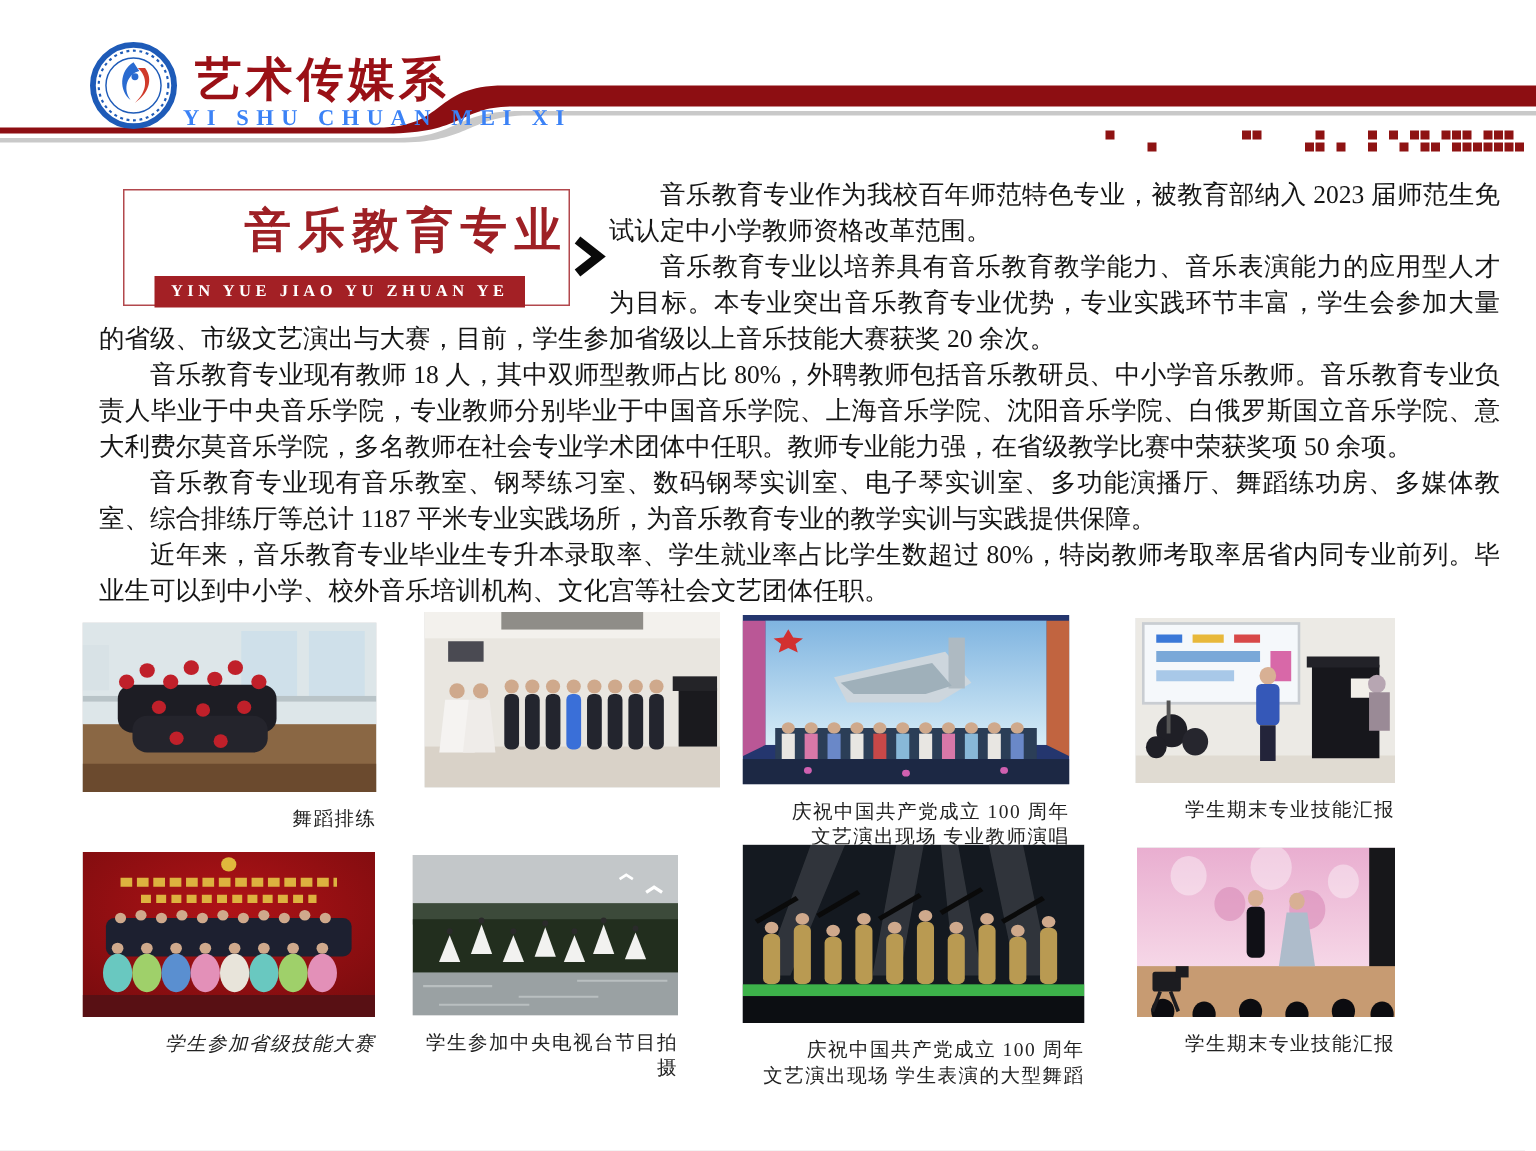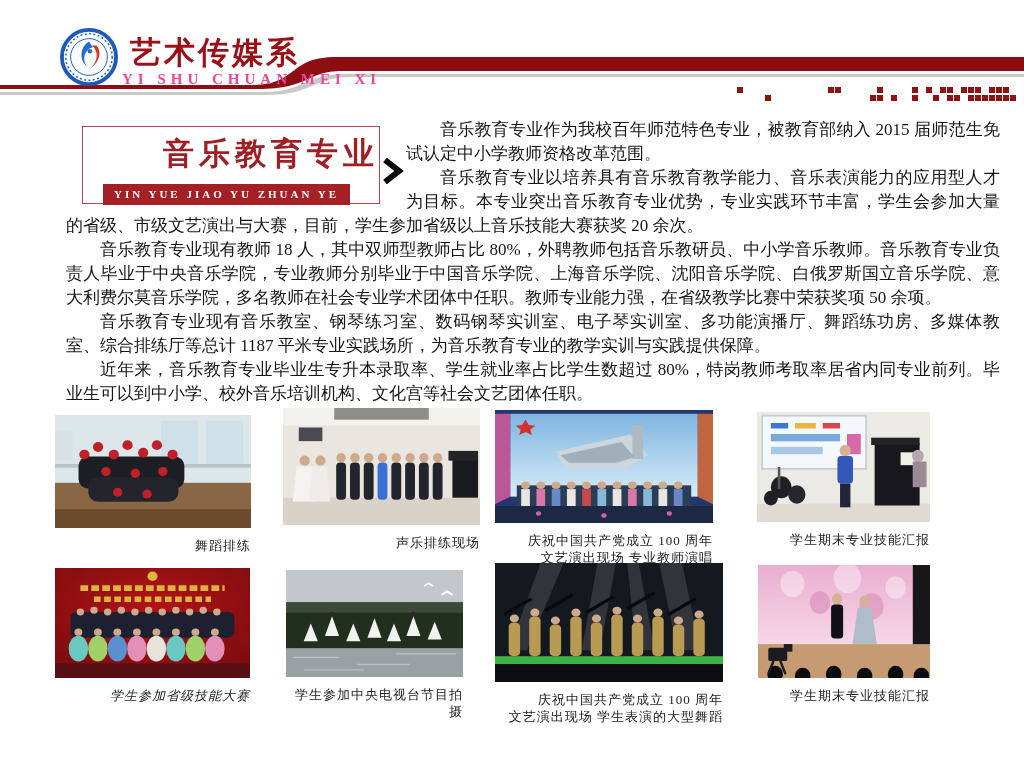--- a/index.html
+++ b/index.html
@@ -14,21 +14,21 @@
   .header{position:relative; height:112px;}
   .ribbon-svg{position:absolute; left:0; top:0; width:1024px; height:112px; z-index:0;}
   .logo{position:absolute; left:60px; top:28px; width:58px; height:58px; z-index:2;}
   .dept-title{
     position:absolute; left:130px; top:32px; z-index:2;
     font-family:"Liberation Sans","DejaVu Sans",sans-serif;
     font-size:31px; font-weight:bold; color:var(--accent); letter-spacing:3px;
   }
   .dept-pinyin{
     position:absolute; left:122px; top:71px; z-index:2;
-    font-size:15px; font-weight:bold; color:#ec4899; letter-spacing:5px;
+    font-size:15px; font-weight:bold; color:#3b82f6; letter-spacing:5px;
   }
   .pixel-decor{position:absolute; right:8px; top:86px; z-index:2; line-height:0;}
   .pixel-decor .row{height:8px; line-height:0; white-space:nowrap;}
   .pixel-decor .px{display:inline-block; width:6px; height:6px; margin:1px 0 1px 1px;}
   .pixel-decor .on{background:#8e1313;}
   
   .content{
     padding:6px 24px 0 66px;
     font-size:17px; line-height:24px; color:#151515; text-align:justify;
   }
@@ -55,21 +55,21 @@
   .photos{position:relative; height:361px; font-family:"Liberation Serif","DejaVu Serif",serif;}
   .cell{position:absolute; text-align:center;}
   .photo{width:100%; overflow:hidden; background:#ddd;}
   .photo svg{display:block; width:100%; height:100%;}
   .cap{margin-top:9px; font-size:13px; line-height:17px; color:#222; letter-spacing:1px;text-align:right;}
   .c1{left:55px;  top:9px;   width:196px;} .c1 .photo{height:113px;}
   .c2{left:283px; top:2px;   width:197px;} .c2 .photo{height:117px;}
   .c3{left:495px; top:4px;   width:218px;} .c3 .photo{height:113px;}
   .c4{left:757px; top:6px;   width:173px;} .c4 .photo{height:110px;}
   .c5{left:55px;  top:162px; width:195px;font-style:italic;} .c5 .photo{height:110px;}
-  .c6{left:286px; top:164px; width:177px;} .c6 .photo{height:107px;}
+  .c6{left:275px; top:164px; width:177px;} .c6 .photo{height:107px;}
   .c7{left:495px; top:157px; width:228px;} .c7 .photo{height:119px;}
   .c8{left:758px; top:159px; width:172px;} .c8 .photo{height:113px;}
 </style>
 </head>
 <body>
 
 <div class="page">
 
   <div class="header">
     <svg class="ribbon-svg" viewBox="0 0 1024 112">
@@ -97,21 +97,21 @@
   <div class="content">
     <div class="titlebox-float">
       <div class="tbox">
         <div class="tbox-title">音乐教育专业</div>
         <div class="tbox-bar">YIN YUE JIAO YU ZHUAN YE</div>
       </div>
       <svg class="tbox-arrow" viewBox="0 0 22 30">
         <path d="M3 4 L17 15 L3 26" fill="none" stroke="#0a0a0a" stroke-width="6"></path>
       </svg>
     </div>
-    <p>音乐教育专业作为我校百年师范特色专业，被教育部纳入 2015 届师范生免试认定中小学教师资格改革范围。</p>
+    <p>音乐教育专业作为我校百年师范特色专业，被教育部纳入 2023 届师范生免试认定中小学教师资格改革范围。</p>
     <p>音乐教育专业以培养具有音乐教育教学能力、音乐表演能力的应用型人才为目标。本专业突出音乐教育专业优势，专业实践环节丰富，学生会参加大量的省级、市级文艺演出与大赛，目前，学生参加省级以上音乐技能大赛获奖 20 余次。</p>
     <p>音乐教育专业现有教师 18 人，其中双师型教师占比 80%，外聘教师包括音乐教研员、中小学音乐教师。音乐教育专业负责人毕业于中央音乐学院，专业教师分别毕业于中国音乐学院、上海音乐学院、沈阳音乐学院、白俄罗斯国立音乐学院、意大利费尔莫音乐学院，多名教师在社会专业学术团体中任职。教师专业能力强，在省级教学比赛中荣获奖项 50 余项。</p>
     <p>音乐教育专业现有音乐教室、钢琴练习室、数码钢琴实训室、电子琴实训室、多功能演播厅、舞蹈练功房、多媒体教室、综合排练厅等总计 1187 平米专业实践场所，为音乐教育专业的教学实训与实践提供保障。</p>
     <p>近年来，音乐教育专业毕业生专升本录取率、学生就业率占比学生数超过 80%，特岗教师考取率居省内同专业前列。毕业生可以到中小学、校外音乐培训机构、文化宫等社会文艺团体任职。</p>
   </div>
 
   <div class="photos">
 
     <figure class="cell c1">
       <div class="photo">
@@ -176,24 +176,20 @@
             <circle cx="50.5" cy="25.5" r="2.4"></circle>
               <circle cx="57.5" cy="25.5" r="2.4"></circle>
               <circle cx="64.5" cy="25.5" r="2.4"></circle>
             <circle cx="71.5" cy="25.5" r="2.4"></circle>
               <circle cx="78.5" cy="25.5" r="2.4"></circle>
           </g>
           <rect x="86" y="26" width="13" height="20" fill="#1a1a1e"></rect>
           <rect x="84" y="22" width="15" height="5" fill="#242428"></rect>
         </svg>
       </div>
-      <figcaption class="cap">
-        <div>声乐排练现场</div>
-          <div></div>
-      </figcaption>
     </figure>
 
     <figure class="cell c3">
       <div class="photo">
         <svg viewBox="0 0 100 60" preserveAspectRatio="none">
           <defs>
             <linearGradient id="sky3" x1="0" y1="0" x2="0" y2="1">
               <stop offset="0" stop-color="#7fb4e0"></stop>
                 <stop offset="1" stop-color="#d6ecf7"></stop>
             </linearGradient>

